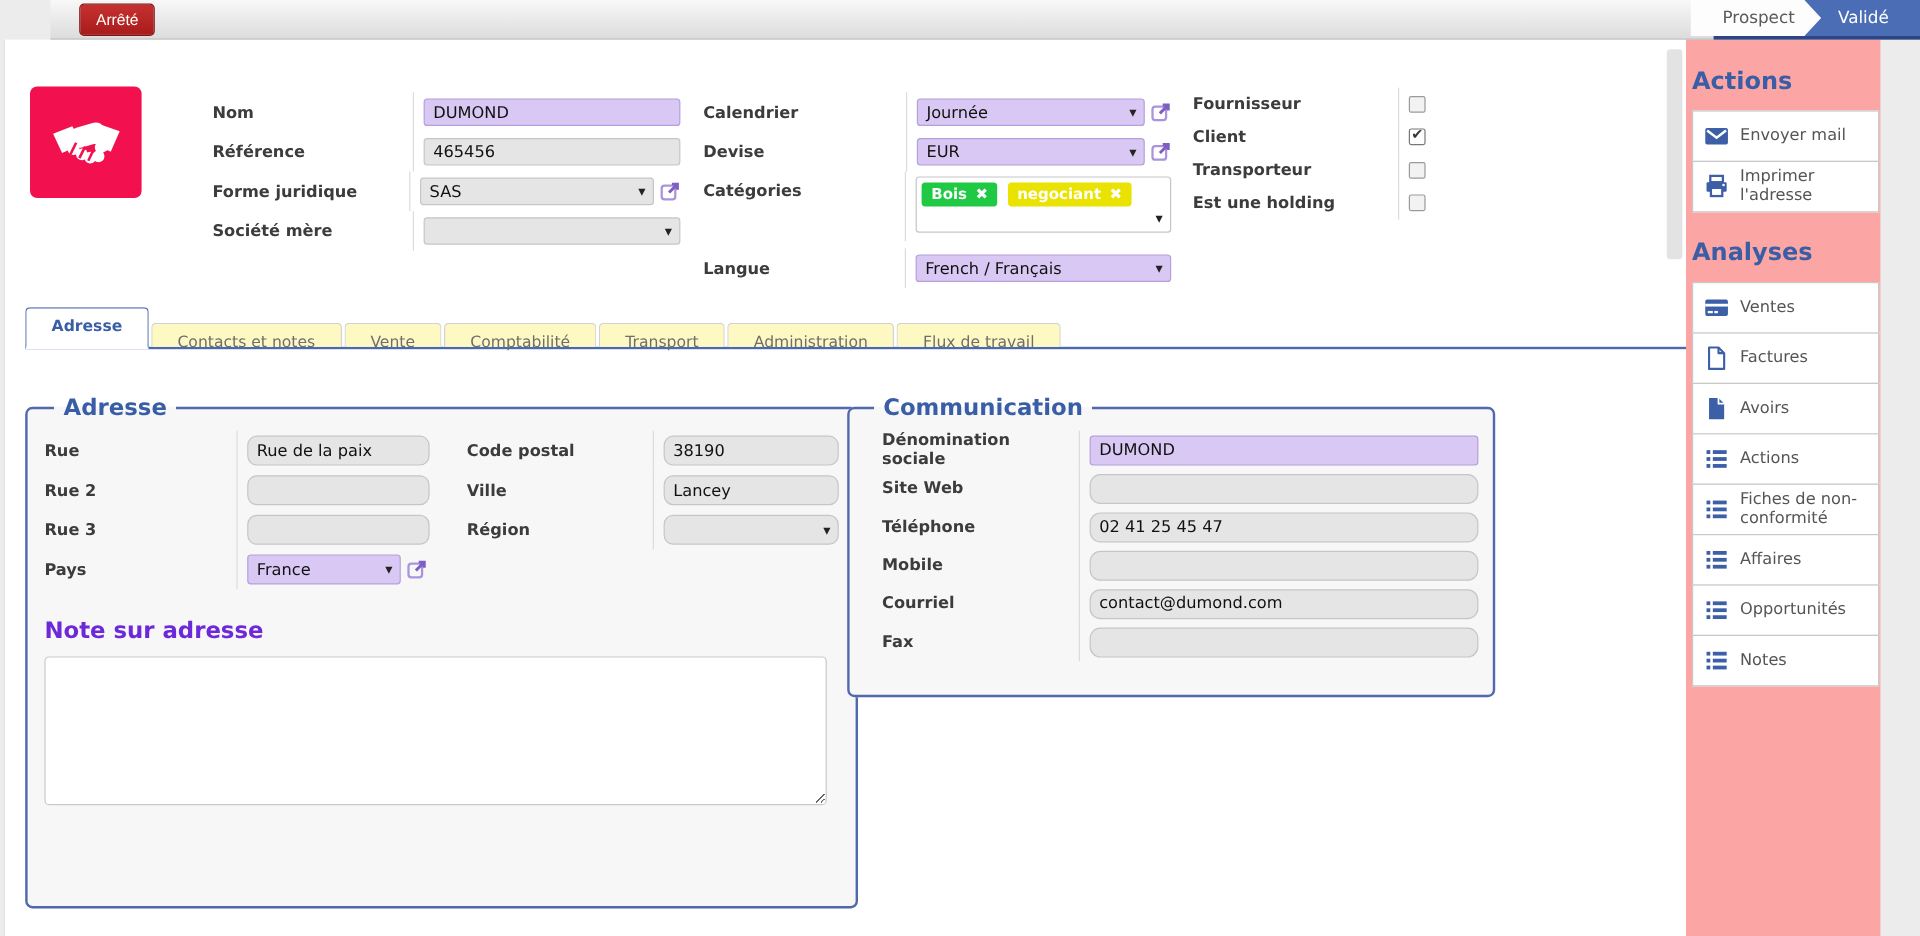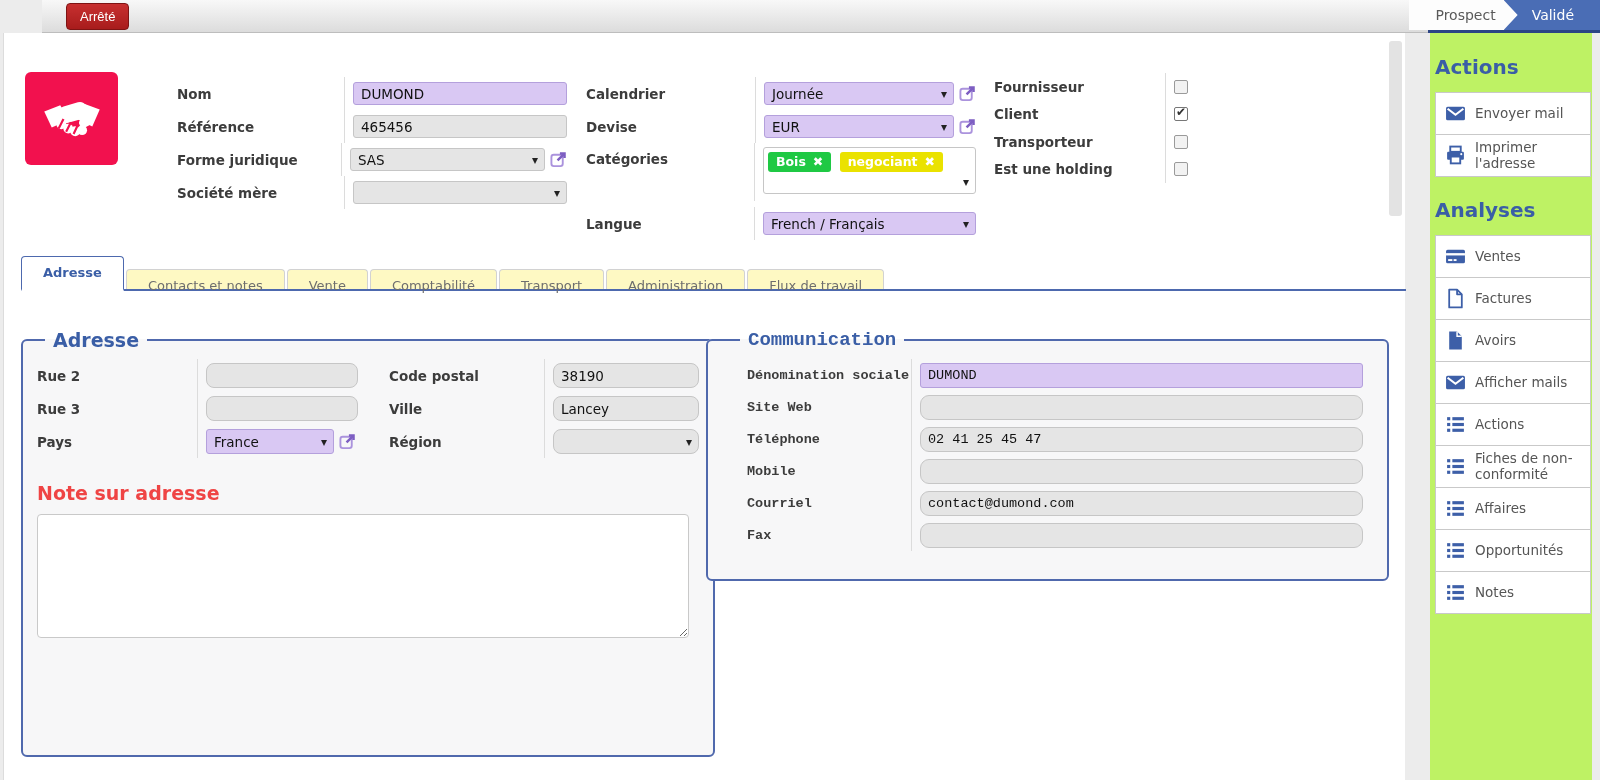--- a/index.html
+++ b/index.html
@@ -126,44 +126,44 @@
   
   fieldset {
     position:absolute; border:2px solid #5069ad; border-radius:6px;
     background:#f7f7f8;
   }
   legend {
     font-size:19px; font-weight:bold; color:#3a5ea6;
     padding:0 8px; margin-left:8px; background:transparent;
   }
   .fs-adresse  { left:17px;  top:296px; width:680px; height:428px; padding:8px 14px; }
-  .fs-comm     { left:702px; top:296px; width:683px; height:252px; padding:8px 24px;font-family:Liberation Mono, monospace; }
+  .fs-comm     { left:702px; top:296px; width:540px; height:252px; padding:8px 12px; }
 
   .addr-cols { display:flex; }
   .colA { width:338px; } .colB { width:310px; margin-left:14px; }
   .colA .frow, .colB .frow { height:33px; }
   .colA .flabel { width:160px; } .colB .flabel { width:162px; }
   .colA .tinput { width:152px; } .colB .tinput { width:146px; }
   .colA .tinput.select.w128 { width:128px; }
   .round .tinput { border-radius:8px; height:25px; }
 
-  .note-title { font-size:19px; font-weight:bold; color:#ef4444; margin:24px 0 10px 0; }
+  .note-title { font-size:19px; font-weight:bold; color:#6d28d9; margin:24px 0 10px 0; }
   .note-area {
     width:652px; height:124px; resize:both;
     border:1px solid #c9c9c9; border-radius:4px; background:#fff;
     font-family:inherit; font-size:13.5px; padding:6px;
   }
 
   .fs-comm .frow { height:32px; }
   .fs-comm .flabel { width:164px;margin-left:15px; }
   .fs-comm .tinput { border-radius:9px; height:25px; }
   .fs-comm .tinput.purple { border-radius:3px; }
 
   
-  .sidebar { position:absolute; top:33px; left:1405px; width:162px; height:747px; background:#bef264;margin-left:25px; }
+  .sidebar { position:absolute; top:33px; left:1405px; width:162px; height:747px; background:#fca5a5; }
   .side-title { font-size:20px; font-weight:bold; color:#3a5ea6; margin:22px 0 13px 5px; }
   .side-title.second { margin-top:21px; }
   .btn-group { margin-left:5px; width:156px; }
   .sbtn {
     background:#fff; border:1px solid #c9c9c9; margin-top:-1px;
     min-height:43px; display:flex; align-items:center; gap:9px;
     padding:4px 2px 4px 9px; color:#555; font-size:13.5px; cursor:pointer;
     line-height:1.15;
   }
   .sbtn svg { flex:none; }
@@ -316,20 +316,26 @@
     <div class="tab">Transport</div>
     <div class="tab">Administration</div>
     <div class="tab">Flux de travail</div>
   </div>
 
   <fieldset class="fs-adresse round">
     <legend>Adresse</legend>
     <div class="addr-cols">
       <div class="colA">
         <div class="frow">
+          <span class="flabel">Rue</span>
+          <span class="fdiv">
+              <span class="tinput">Rue de la paix</span>
+            </span>
+        </div>
+        <div class="frow">
           <span class="flabel">Rue 2</span>
           <span class="fdiv">
               <span class="tinput"></span>
             </span>
         </div>
         <div class="frow">
           <span class="flabel">Rue 3</span>
           <span class="fdiv">
               <span class="tinput"></span>
             </span>
@@ -456,27 +462,20 @@
       <span>Factures</span>
     </div>
     <div class="sbtn">
       <svg width="21" height="21" viewBox="0 0 20 20">
           <path d="M4 1.5 h7.5 L16 6 v12.5 H4 z" fill="#3d5fa8"></path>
           <path d="M11.5 1.5 V6 H16" fill="none" stroke="#fff" stroke-width="1.4"></path>
         </svg>
       <span>Avoirs</span>
     </div>
     <div class="sbtn">
-      <svg width="21" height="21" viewBox="0 0 20 20">
-          <rect x="1" y="3.5" width="18" height="13" rx="1.5" fill="#3d5fa8"></rect>
-          <path d="M2.5 5.5 L10 11.2 L17.5 5.5" fill="none" stroke="#fff" stroke-width="2"></path>
-        </svg>
-      <span>Afficher mails</span>
-    </div>
-    <div class="sbtn">
       <svg width="21" height="21" viewBox="0 0 20 20" fill="#3d5fa8">
           <rect x="2" y="3" width="3" height="3"></rect>
           <rect x="7" y="3" width="11" height="3"></rect>
           <rect x="2" y="8.5" width="3" height="3"></rect>
           <rect x="7" y="8.5" width="11" height="3"></rect>
           <rect x="2" y="14" width="3" height="3"></rect>
           <rect x="7" y="14" width="11" height="3"></rect>
         </svg>
       <span>Actions</span>
     </div>

